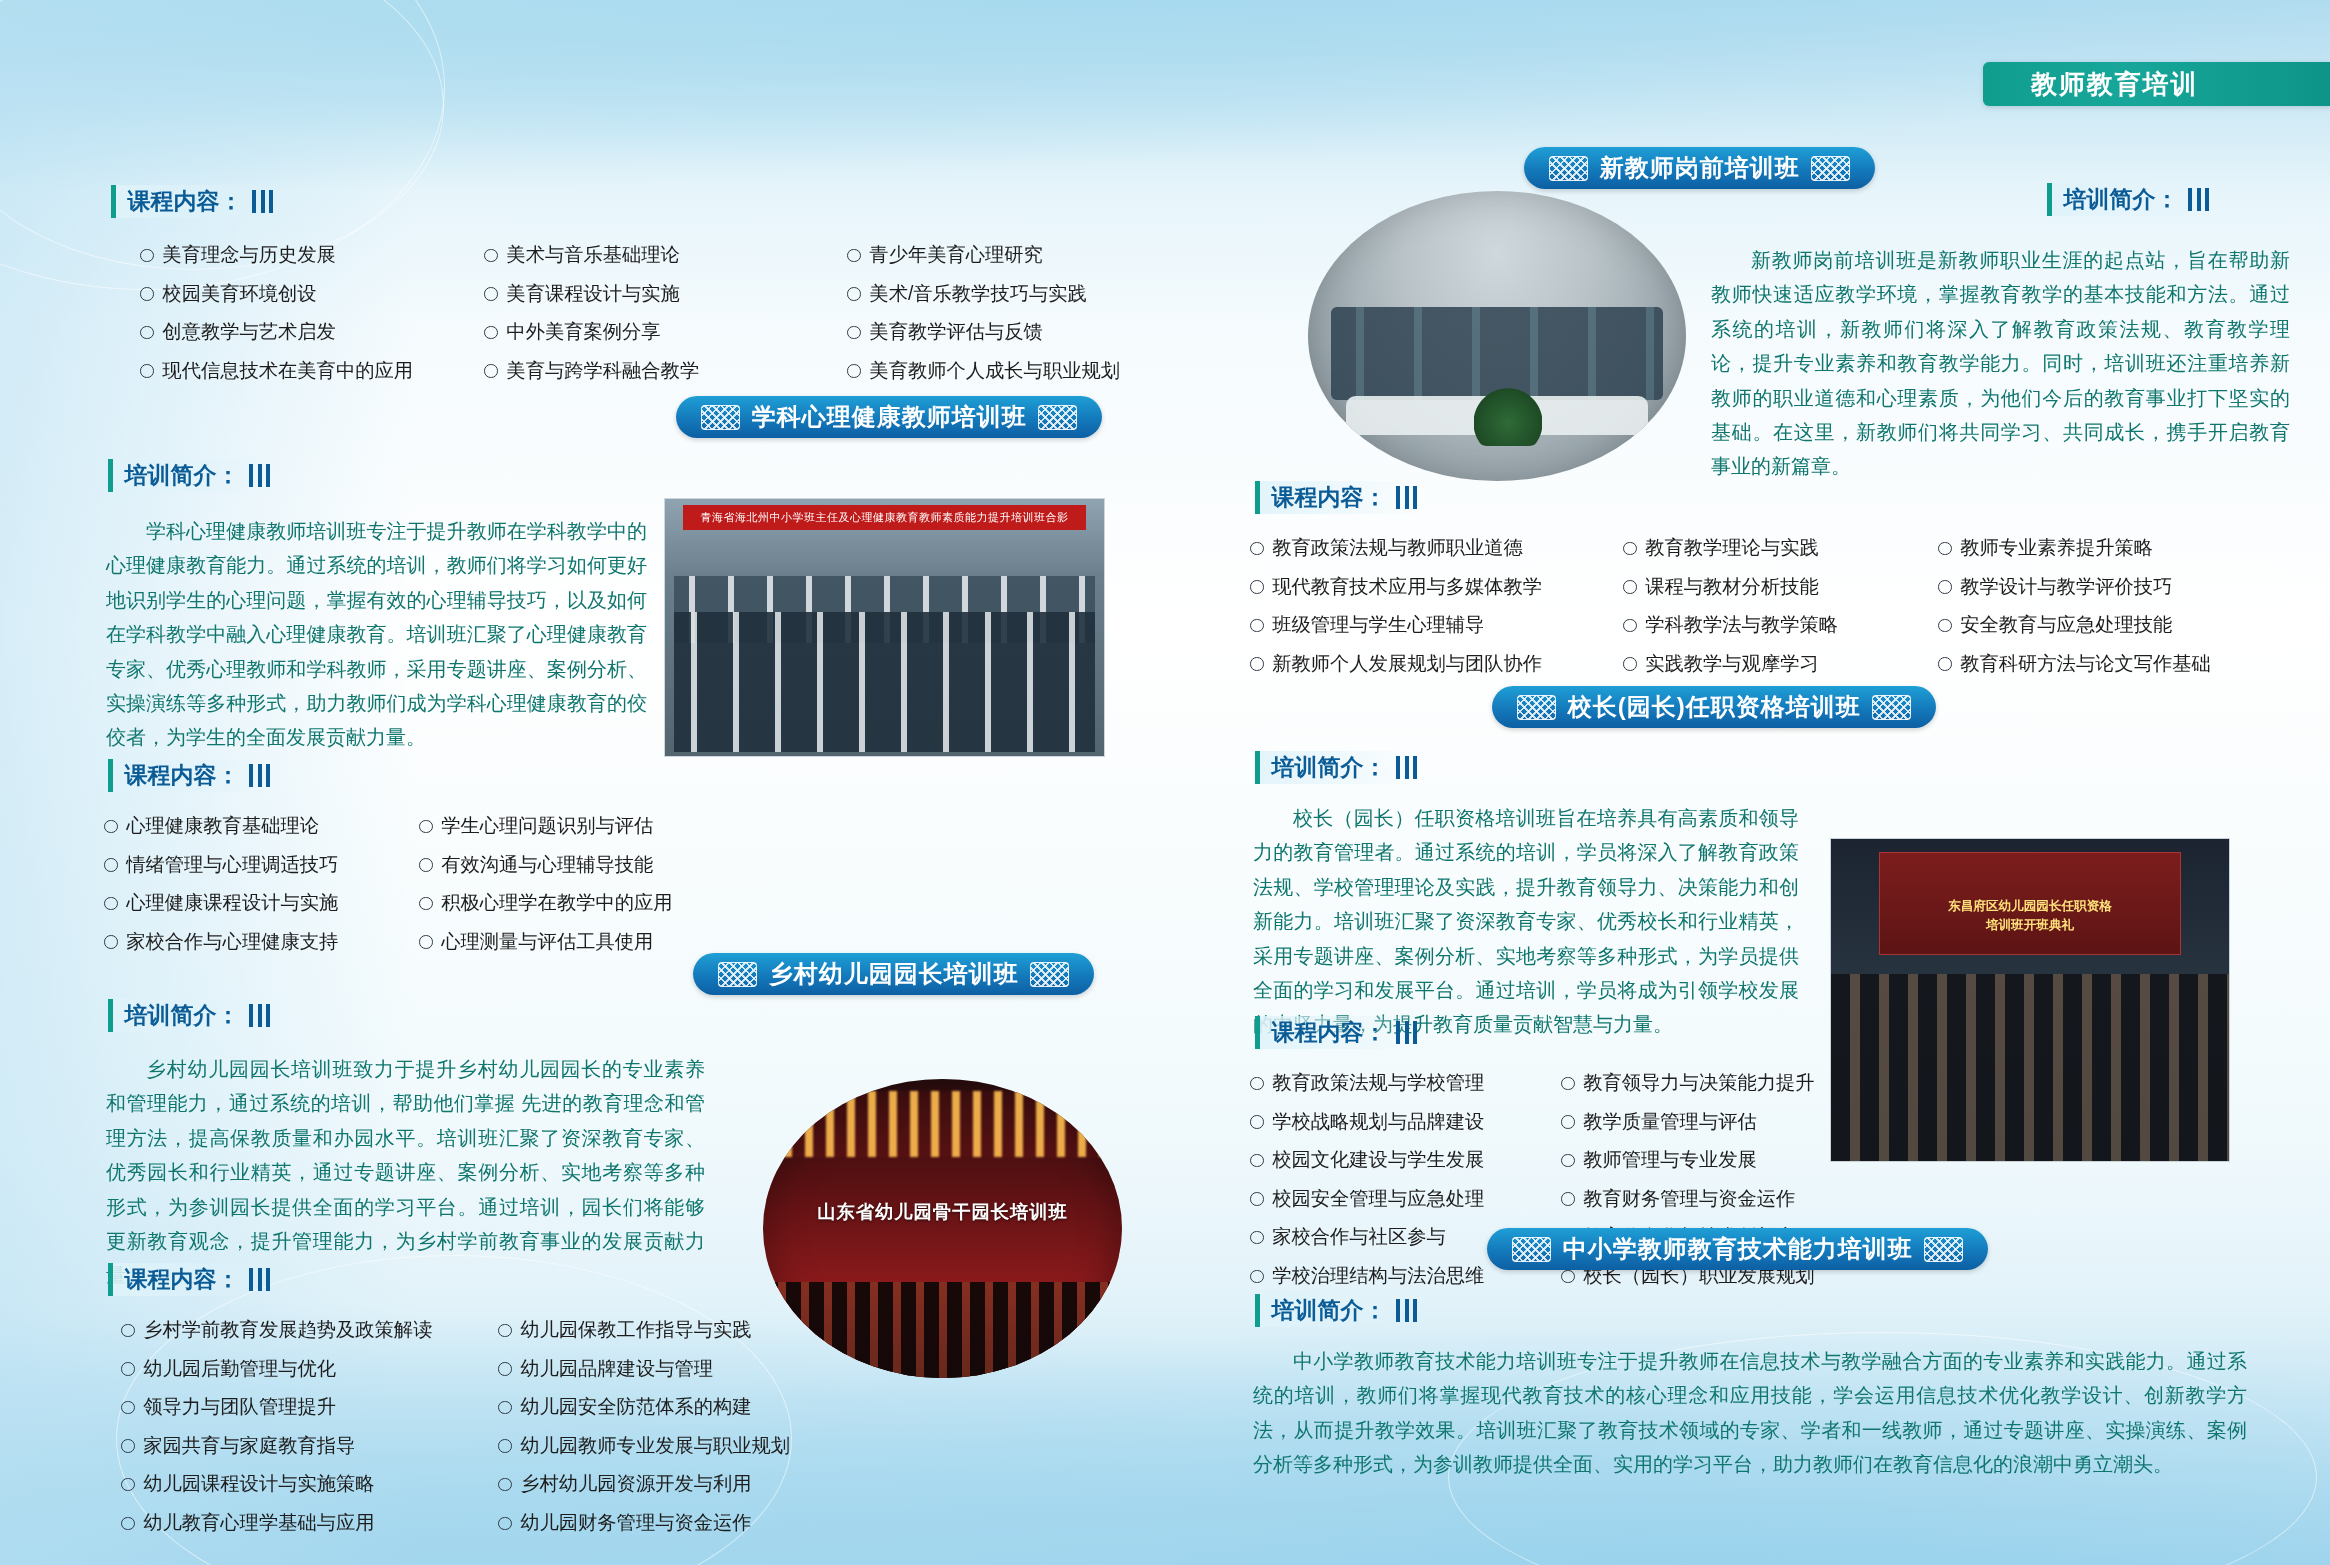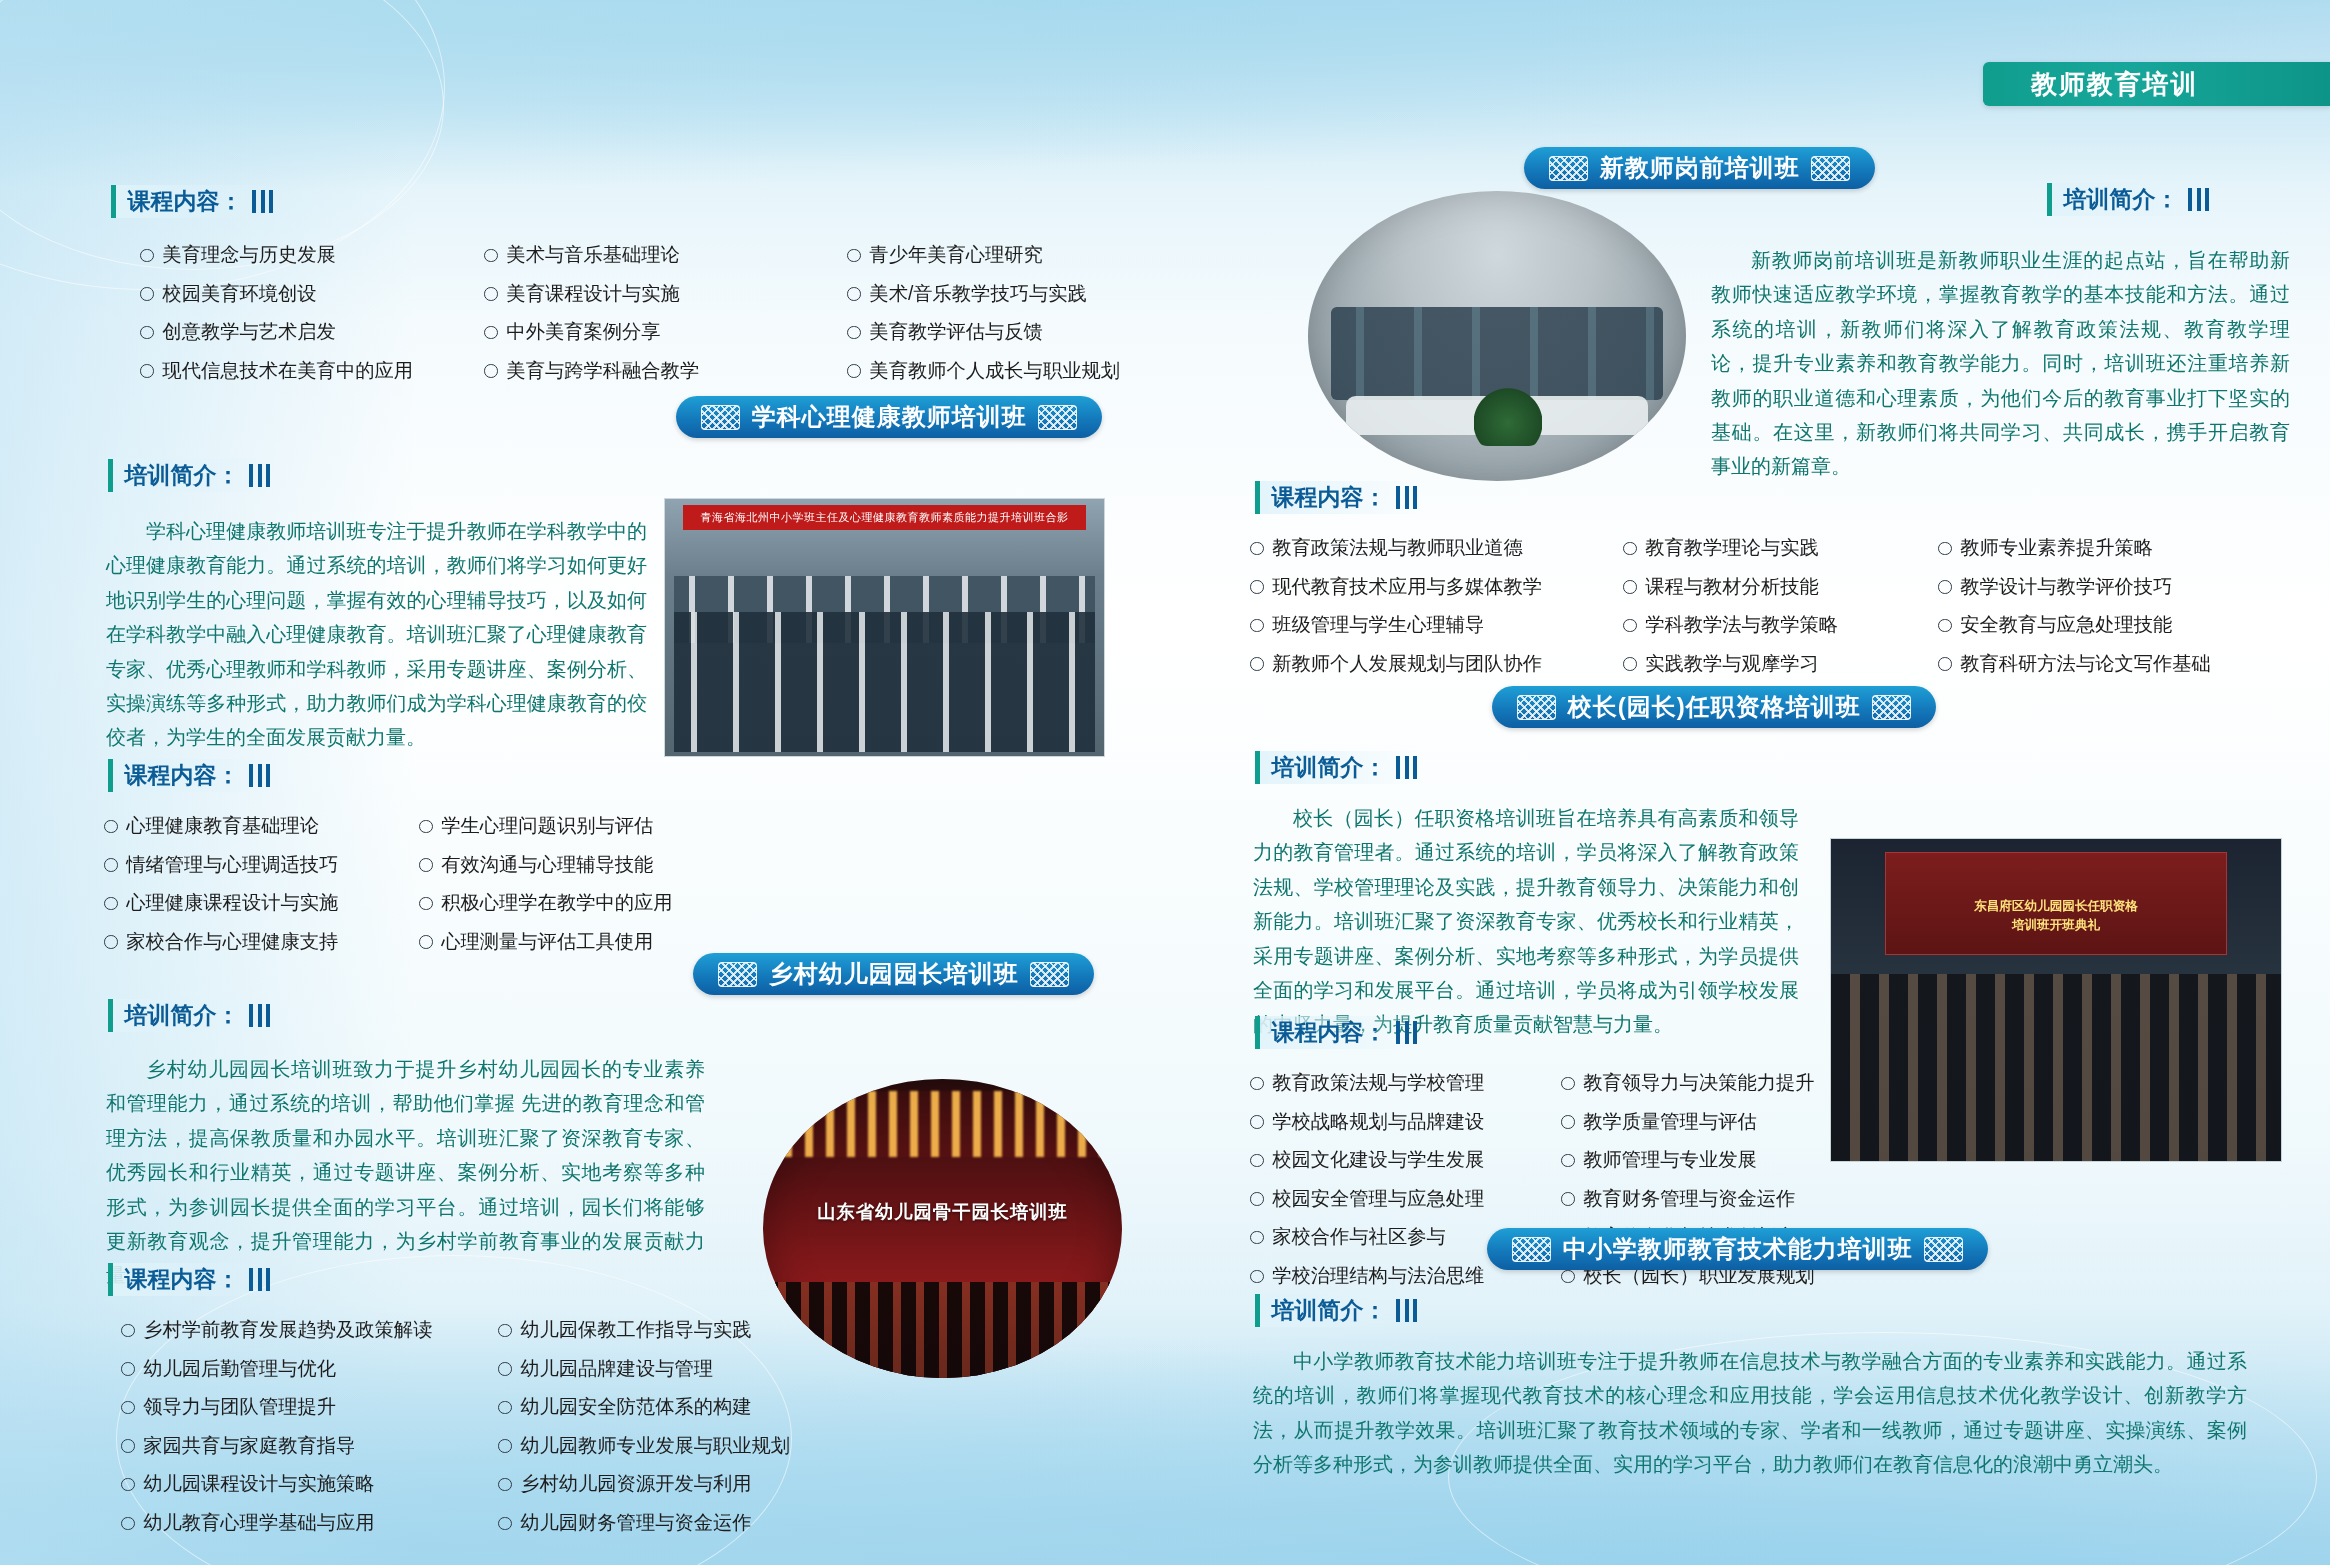--- a/index.html
+++ b/index.html
@@ -145,21 +145,21 @@
     opacity:.9;
   }
   #photo-group .rows2{
     position:absolute; left:2%; right:2%; top:30%; height:26%;
     background:repeating-linear-gradient(90deg,#3a4e5c 0 15.4px, #e3e7ea 15.4px 21px, #3a4e5c 21px 39px);
     opacity:.85;
   }
 
   
   #photo-principal{
-    position:absolute; left:1830px; top:838px; width:452px; height:324px;
+    position:absolute; left:1830px; top:838px; width:400px; height:324px;
     background:linear-gradient(180deg,#1b2430 0%, #27323f 40%, #3c4754 100%);
     border:1px solid #c9d4da;
     overflow:hidden;
   }
   #photo-principal .stage{
     position:absolute; left:12%; right:12%; top:4%; height:32%;
     background:linear-gradient(180deg,#7d1d1d 0%, #5d1414 100%);
     border:1px solid #a33;
   }
   #photo-principal .stage-txt{

